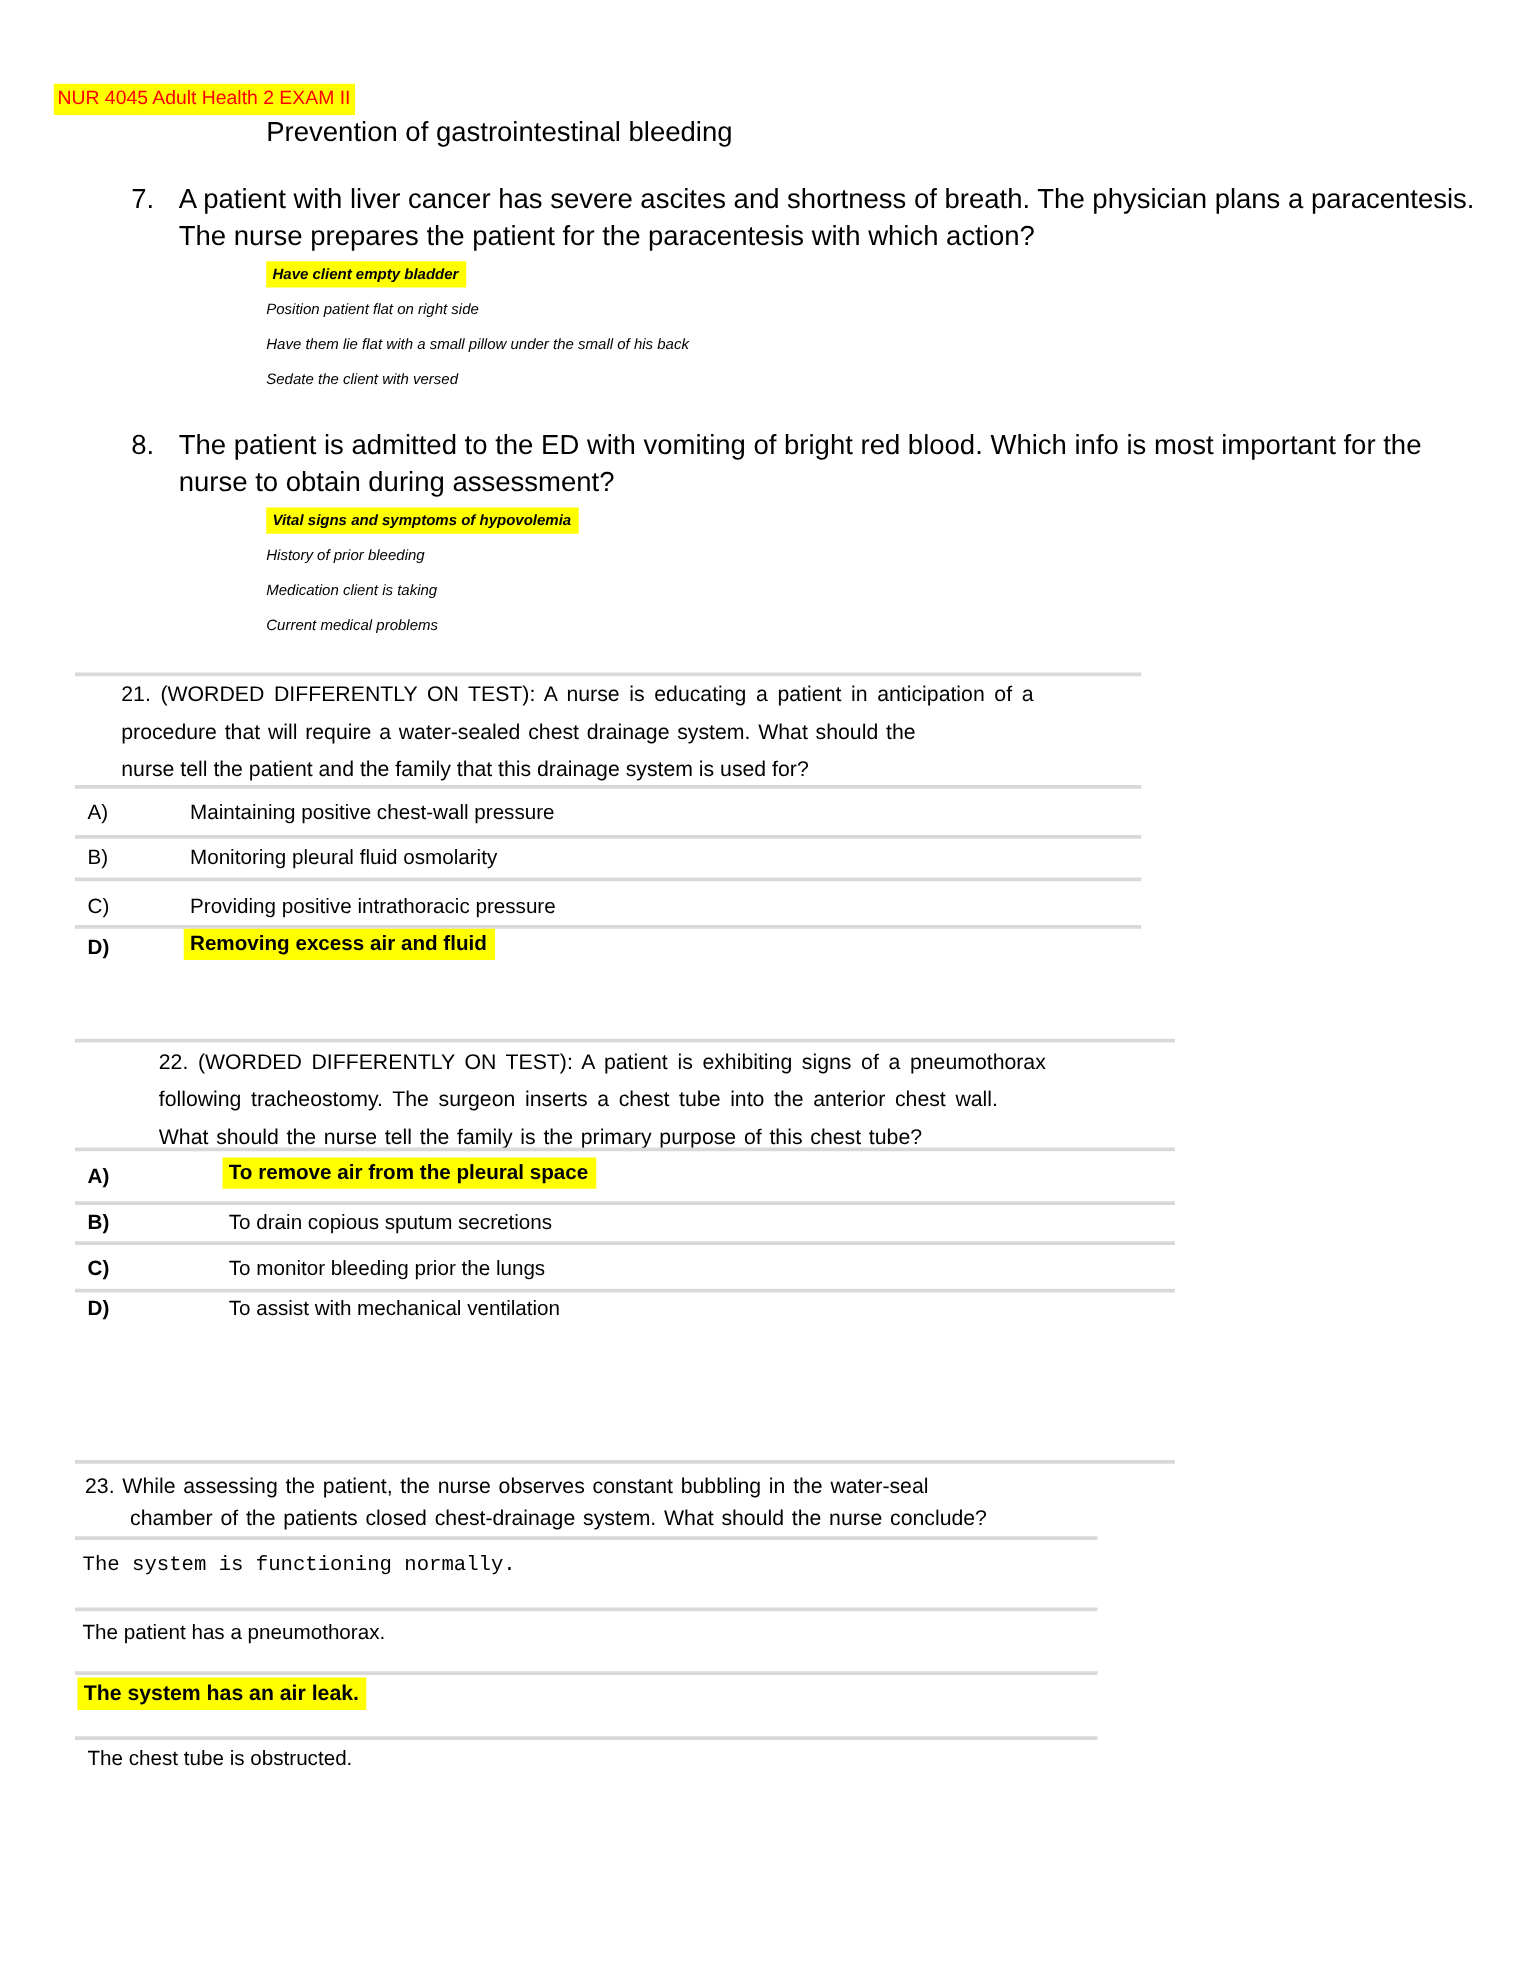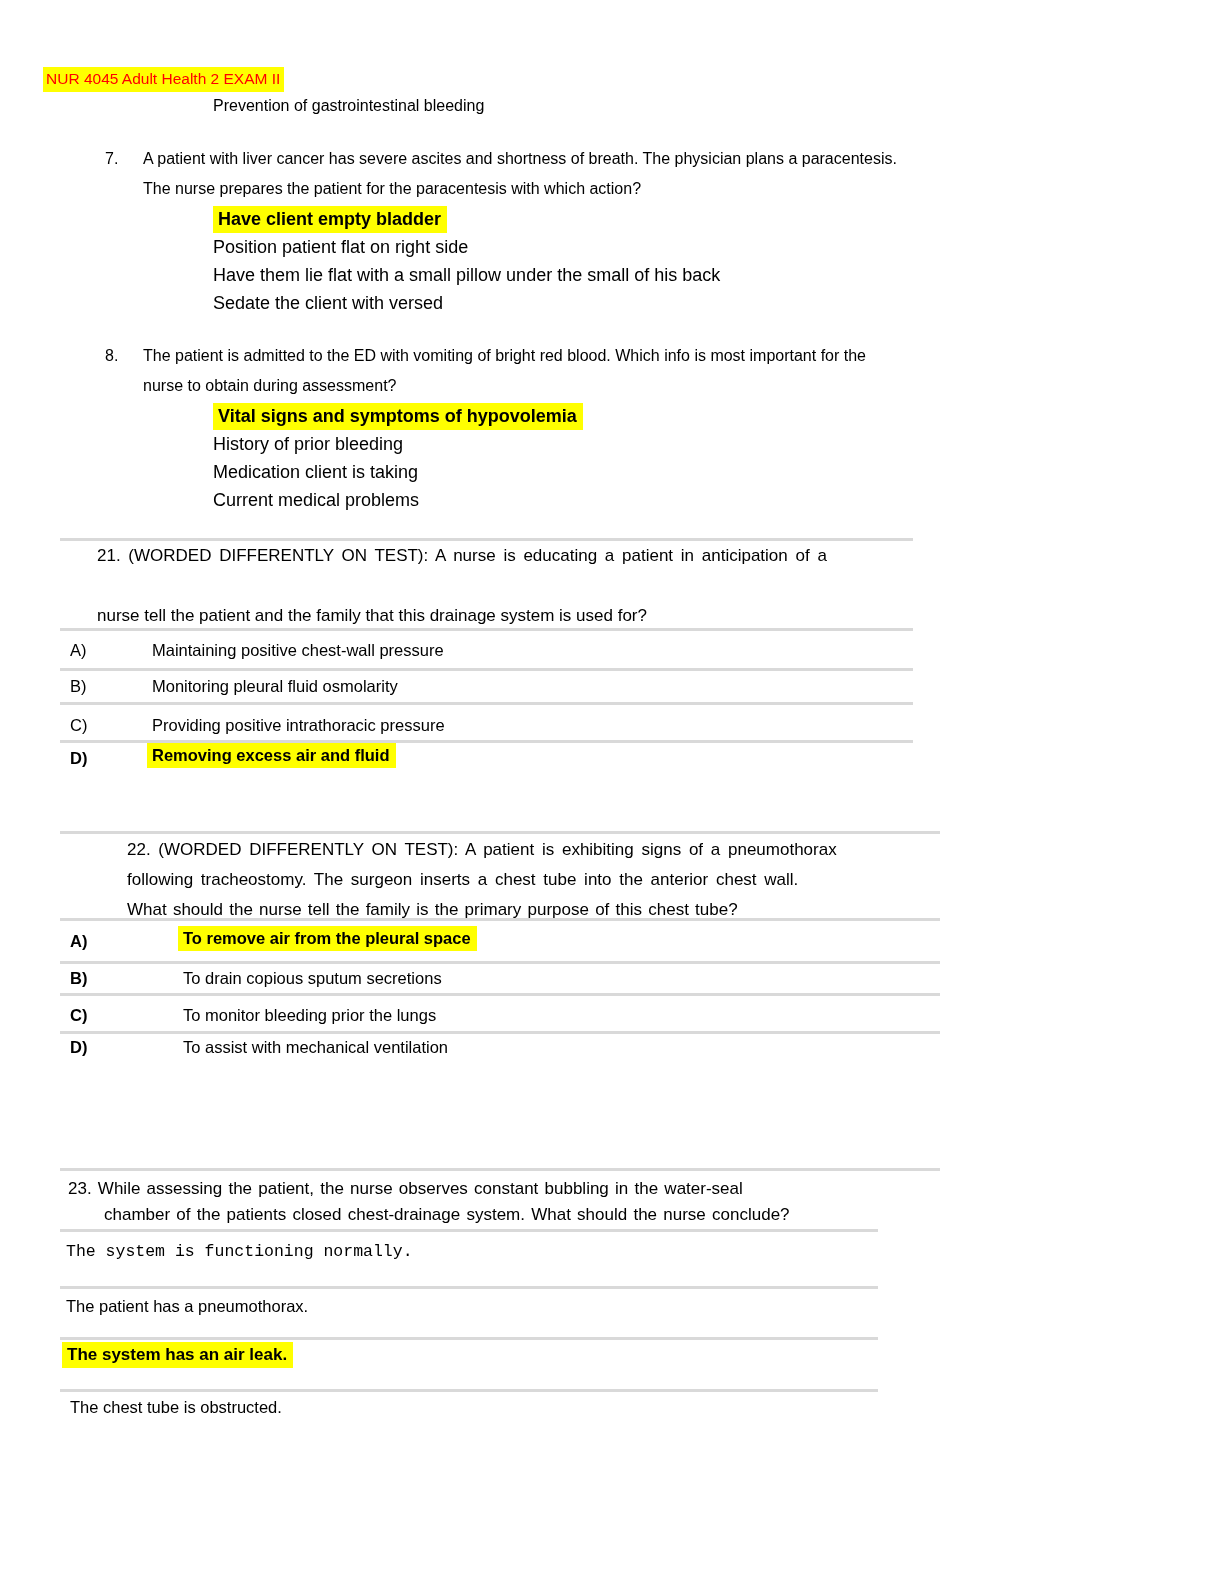--- a/index.html
+++ b/index.html
@@ -5,30 +5,30 @@
   :root{
     --hl:#ffff00; --hdr:#ff0000; --div:#d9d9d9; --txt:#000000;
   }
   html,body{margin:0;padding:0;background:#ffffff;}
   .page{
     position:relative; width:1225px; height:1584px; background:#ffffff;
     font-family:"Liberation Sans","DejaVu Sans",sans-serif; color:var(--txt);
     overflow:hidden;
   }
   .abs{position:absolute; white-space:nowrap;}
-  .body-txt{font-size:16px; line-height:28px;}
+  .body-txt{font-size:22px; line-height:28px;}
   .qfont{font-size:17px;}
   .hl{background:var(--hl); font-weight:bold; padding:3px 6px 4px 5px;}
   .bold{font-weight:bold;}
   .divider{position:absolute; height:3px; background:var(--div);}
   .header-badge{
     position:absolute; left:43px; top:67px; background:var(--hl);
     color:var(--hdr); font-size:15.5px; padding:3px 4px 4px 3px; white-space:nowrap;
   }
-  .opt-list .opt-line{height:28px; line-height:28px; font-size:18px; white-space:nowrap;}
+  .opt-list .opt-line{height:28px; line-height:28px; font-size:12px; white-space:nowrap;font-style:italic;}
   .ws1{word-spacing:1.5px;}
   .ws2{word-spacing:3px;}
   .lbl{font-size:16.5px;}
 </style>
 </head>
 <body>
 
 <div class="page">
 
   <div class="header-badge">
@@ -52,20 +52,21 @@
   <div class="abs body-txt" style="left:143px; top:372px;">nurse to obtain during assessment?</div>
   <div class="abs opt-list" style="left:213px; top:402px;">
     <div class="opt-line"><span class="hl">Vital signs and symptoms of hypovolemia</span></div>
     <div class="opt-line">History of prior bleeding</div>
     <div class="opt-line">Medication client is taking</div>
     <div class="opt-line">Current medical problems</div>
   </div>
 
   <div class="divider" style="left:60px; top:538px; width:853px;"></div>
   <div class="abs qfont ws2" style="left:97px; top:546px;">21. (WORDED DIFFERENTLY  ON TEST): A nurse is  educating a patient in  anticipation of a</div>
+  <div class="abs qfont ws1" style="left:97px; top:576px;">procedure that will require a water-sealed chest drainage system. What should the</div>
   <div class="abs qfont" style="left:97px; top:606px;">nurse tell the patient and the family that this drainage system is used for?</div>
   <div class="divider" style="left:60px; top:628px; width:853px;"></div>
 
   <div class="abs lbl" style="left:70px; top:641px;">A)</div>
   <div class="abs lbl" style="left:152px; top:641px;">Maintaining positive chest-wall pressure</div>
   <div class="divider" style="left:60px; top:668px; width:853px;"></div>
 
   <div class="abs lbl" style="left:70px; top:677px;">B)</div>
   <div class="abs lbl" style="left:152px; top:677px;">Monitoring pleural fluid osmolarity</div>
   <div class="divider" style="left:60px; top:702px; width:853px;"></div>

